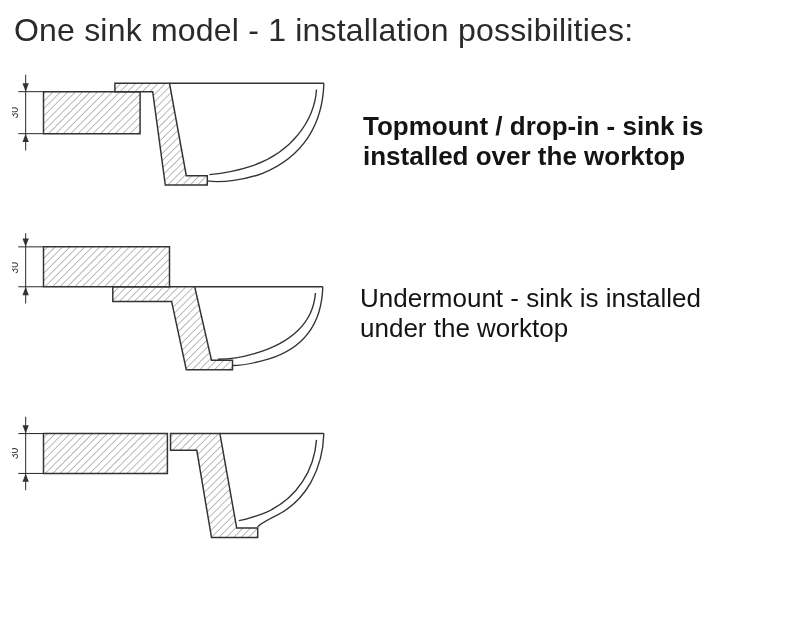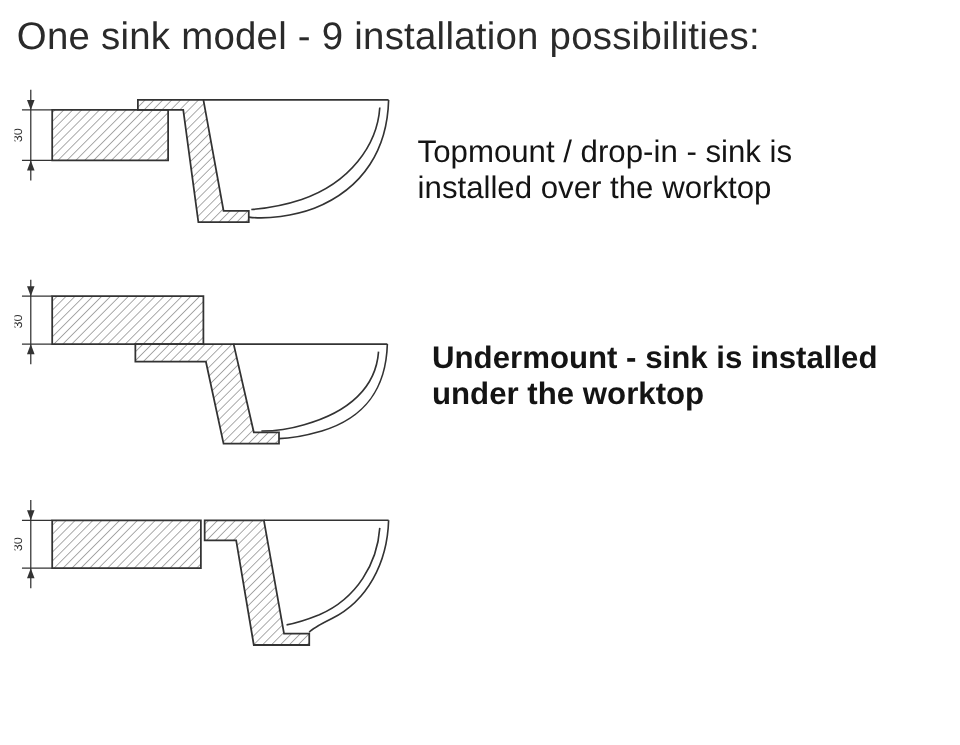--- a/index.html
+++ b/index.html
@@ -21,35 +21,35 @@
     align-items:center;
     height:172px;
   }
   .drawing{flex:0 0 336px;}
   .caption{
     font-size:26px;
     line-height:1.16;
     max-width:410px;
     color:#141414;
   }
-  .row:nth-child(2) .caption{margin-left:0;}
-  .row:nth-child(3) .caption{margin-left:12px;font-weight:bold;}
+  .row:nth-child(2) .caption{margin-left:15px;font-weight:bold;}
+  .row:nth-child(3) .caption{margin-left:12px;}
   .row:nth-child(4) .caption{margin-left:22px;}
   svg{display:block;}
   .ln{stroke:#333;stroke-width:1.3;fill:none;}
   .cut{stroke:#333;stroke-width:1.4;}
   .dim{stroke:#333;stroke-width:1;fill:none;}
   .dimtxt{font-size:10px;fill:#333;font-family:"Liberation Sans",sans-serif;}
 </style>
 </head>
 <body>
 
 <div class="page">
 
-  <div class="title">One sink model - 9 installation possibilities:</div>
+  <div class="title">One sink model - 1 installation possibilities:</div>
 
   <div class="row">
     <div class="drawing">
       <svg width="336" height="166" viewBox="0 0 320 158">
         <defs>
           <pattern id="hatchA" width="5" height="5" patternUnits="userSpaceOnUse" patternTransform="rotate(45)">
             <line x1="0" y1="0" x2="0" y2="5" stroke="#7a7a7a" stroke-width="1"></line>
           </pattern>
         </defs>
         <g>

